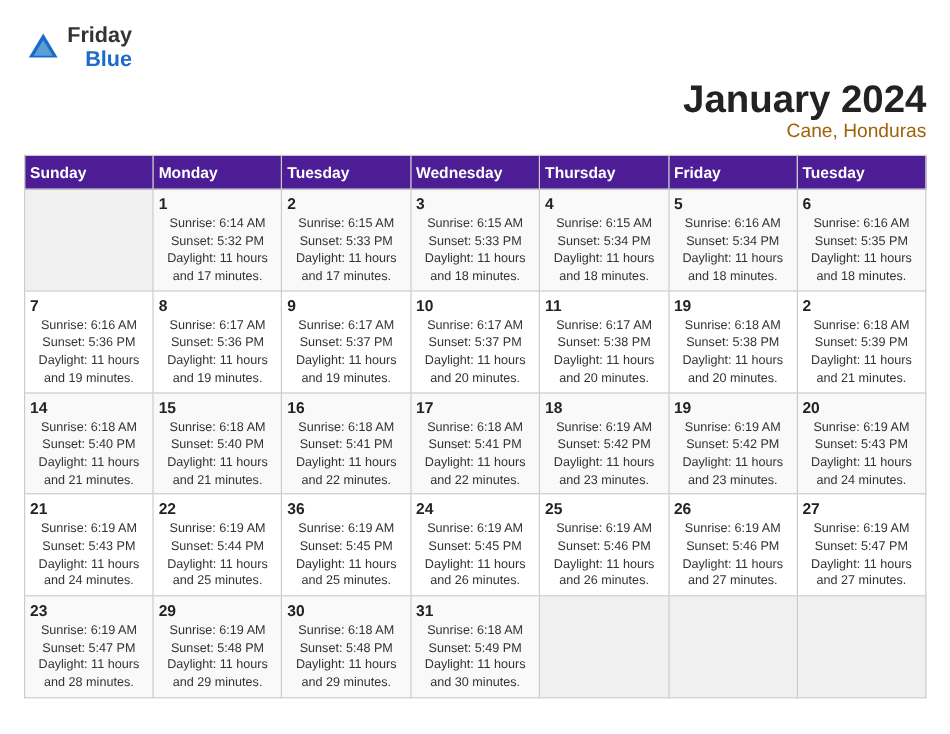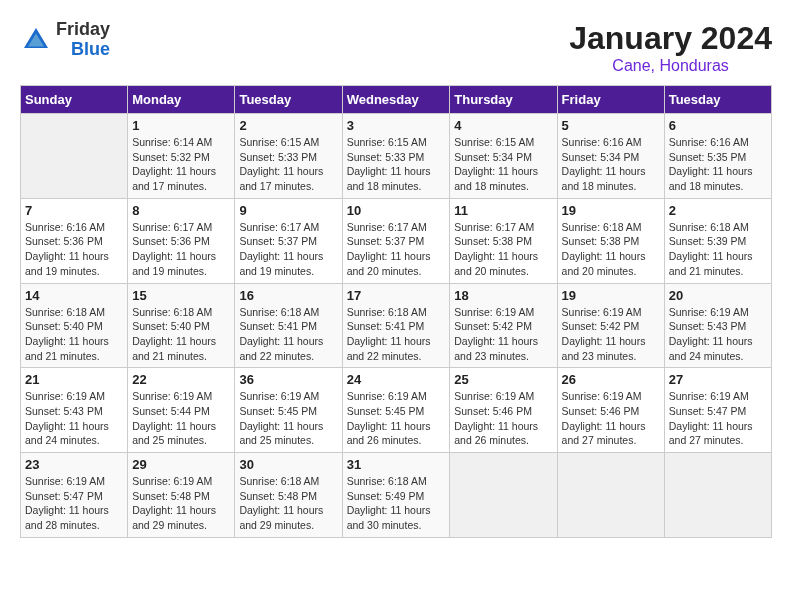--- a/index.html
+++ b/index.html
@@ -28,31 +28,32 @@
       line-height: 1.1;
     }
     .logo-text .general { color: #333; }
     .logo-text .blue { color: #1a6bcc; text-align: right; }
     .logo-icon {
       width: 32px;
       height: 32px;
       margin-right: 4px;
     }
     .title-block {
-      text-align: center;
+      text-align: right;
+      margin-top: 44px;
     }
     .title-block h1 {
       font-size: 32px;
       font-weight: bold;
       color: #222;
     }
     .title-block h2 {
       font-size: 16px;
       font-weight: normal;
-      color: #6d28d9;
+      color: #a16207;
     }
     table {
       width: 100%;
       border-collapse: collapse;
       font-size: 11px;
     }
     thead tr th {
       background-color: #4c1d95;
       color: #fff;
       padding: 6px 4px;
@@ -77,20 +78,21 @@
       font-size: 13px;
       font-weight: bold;
       color: #222;
       display: block;
       margin-bottom: 2px;
     }
     .day-info {
       color: #333;
       font-size: 10.5px;
       line-height: 1.4;
+      text-align: center;
     }
     .empty-cell {
       background-color: #f0f0f0 !important;
     }
   </style>
 </head>
 <body>
 
 <div class="header">
   <div class="logo">

